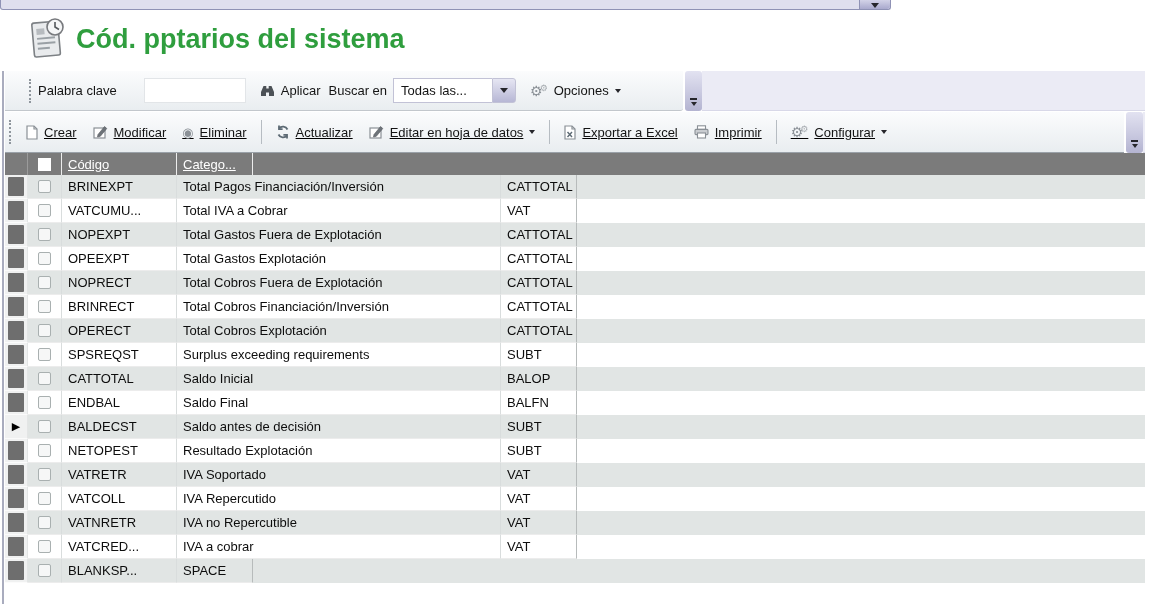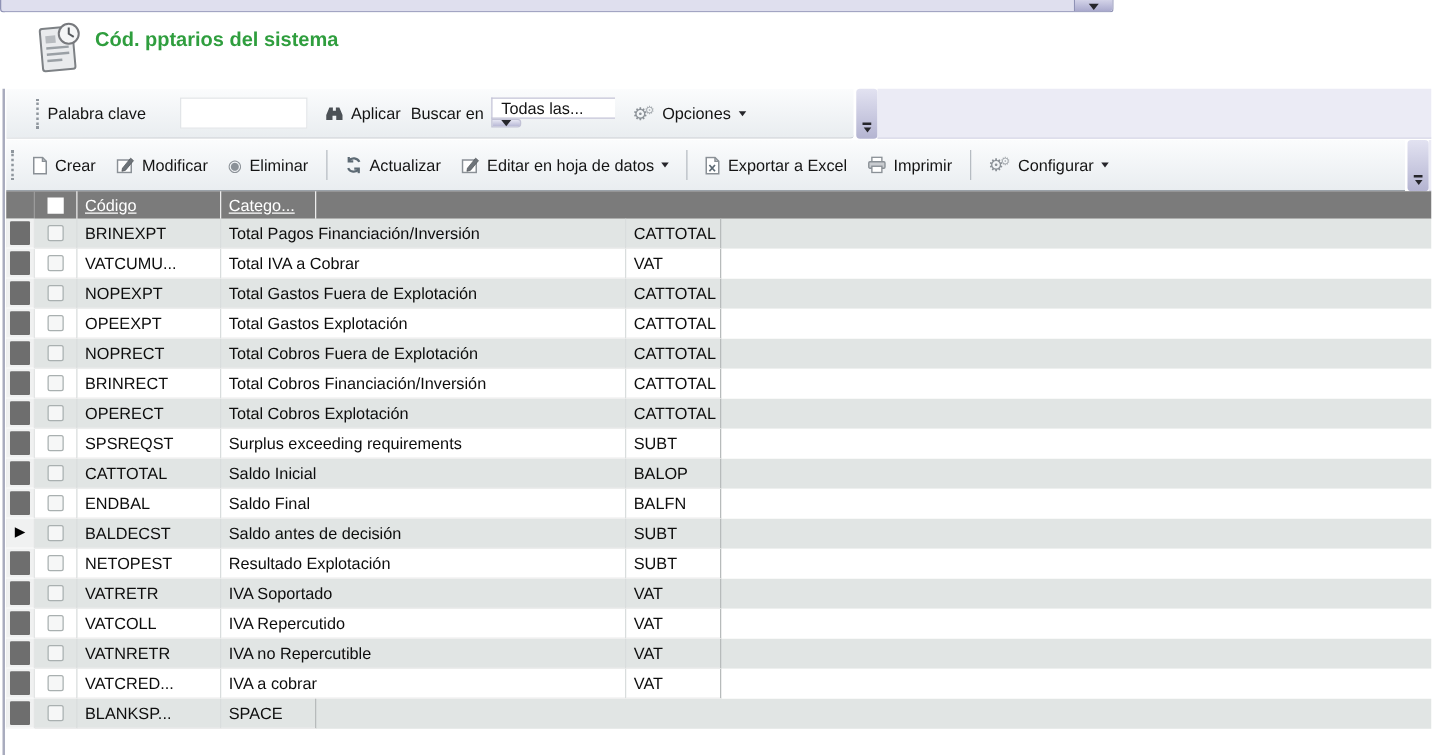--- a/index.html
+++ b/index.html
@@ -14,46 +14,46 @@
     border-radius:0 0 3px 0;display:flex;align-items:flex-end;justify-content:center;}
   .caret{display:inline-block;width:0;height:0;border:4px solid transparent;border-top:5px solid #26262b;border-bottom:none;}
   .caret.small{border-left-width:3.5px;border-right-width:3.5px;border-top-width:4.5px;}
   .top-combo-btn .caret{margin-bottom:1px;}
 
   .left-border{position:absolute;left:2px;top:10px;bottom:0;width:2px;background:#a9acbe;}
 
   
   .titlebar{position:absolute;left:0;top:10px;right:8px;height:61px;background:#fff;}
   .title-icon{position:absolute;left:28px;top:5px;}
-  .page-title{position:absolute;left:76px;top:14px;margin:0;font-size:16px;font-weight:bold;color:#2f9e3e;letter-spacing:0;}
+  .page-title{position:absolute;left:76px;top:14px;margin:0;font-size:27px;font-weight:bold;color:#2f9e3e;letter-spacing:0;}
 
   
   .toolbar{position:absolute;left:5px;width:1140px;display:flex;align-items:stretch;}
   .tb1{top:71px;height:40px;}
   .tb2{top:112px;height:41px;}
   .tb-surface{background:linear-gradient(#fbfcfd,#e9edf0);border-bottom:1px solid #c2c7cc;
     display:flex;align-items:center;box-sizing:border-box;}
   .tb1 .tb-surface{width:678px;border-radius:0 0 3px 0;padding-left:20px;}
-  .tb2 .tb-surface{width:1119px;border-bottom:1px solid #9aa1a8;}
+  .tb2 .tb-surface{width:1119px;border-bottom:1px solid #9aa1a8;text-decoration:underline;}
   .tb-overflow{width:17px;background:linear-gradient(180deg,#e2e2f1 0%,#c9c9e0 55%,#b4b4d1 100%);
     border-radius:3px;margin-left:2px;display:flex;flex-direction:column;align-items:center;justify-content:flex-end;
     padding-bottom:5px;box-sizing:border-box;gap:2px;cursor:pointer;}
   .tb-overflow .bar{width:7px;height:2px;background:#26262b;}
   .tb-rest{flex:1;background:#ebebf5;border-bottom:1px solid #d8d8e8;}
 
   .grip{border-left:2px dotted #8f969d;height:24px;margin:0 7px 0 4px;}
   .tb-label{font-size:13px;color:#141414;white-space:nowrap;}
   .tb-item{display:flex;align-items:center;gap:6px;margin:0 8px;background:none;border:none;
     font-family:inherit;font-size:13px;color:#141414;padding:0;white-space:nowrap;cursor:pointer;}
   .sep{width:1px;height:24px;background:#b6bcc2;margin:0 6px;}
   .kw-input{width:102px;height:25px;border:1px solid #e2e5e8;background:#fff;margin-left:27px;
     font-family:inherit;font-size:13px;padding:0 4px;box-sizing:border-box;}
   .tb1 .apply{margin-left:14px;}
 
-  .combo{display:flex;align-items:stretch;height:25px;margin:0 6px;cursor:pointer;flex-direction:column;}
+  .combo{display:flex;align-items:stretch;height:25px;margin:0 6px;cursor:pointer;}
   .combo-value{background:#fff;border:1px solid #c2c2d6;border-right:none;display:flex;align-items:center;
     padding:0 7px;width:84px;font-size:13px;color:#141414;}
   .combo-btn{width:22px;background:linear-gradient(#e6e6f3,#b7b7d5);border:1px solid #c2c2d6;
     display:flex;align-items:center;justify-content:center;border-radius:0 3px 3px 0;}
 
   .gears{font-size:14px;color:#8b9197;line-height:1;}
   .gears .g2{font-size:9px;margin-left:-3px;vertical-align:top;color:#a6abb0;}
   .fisheye{font-size:13px;color:#8b9197;line-height:1;}
 
   

